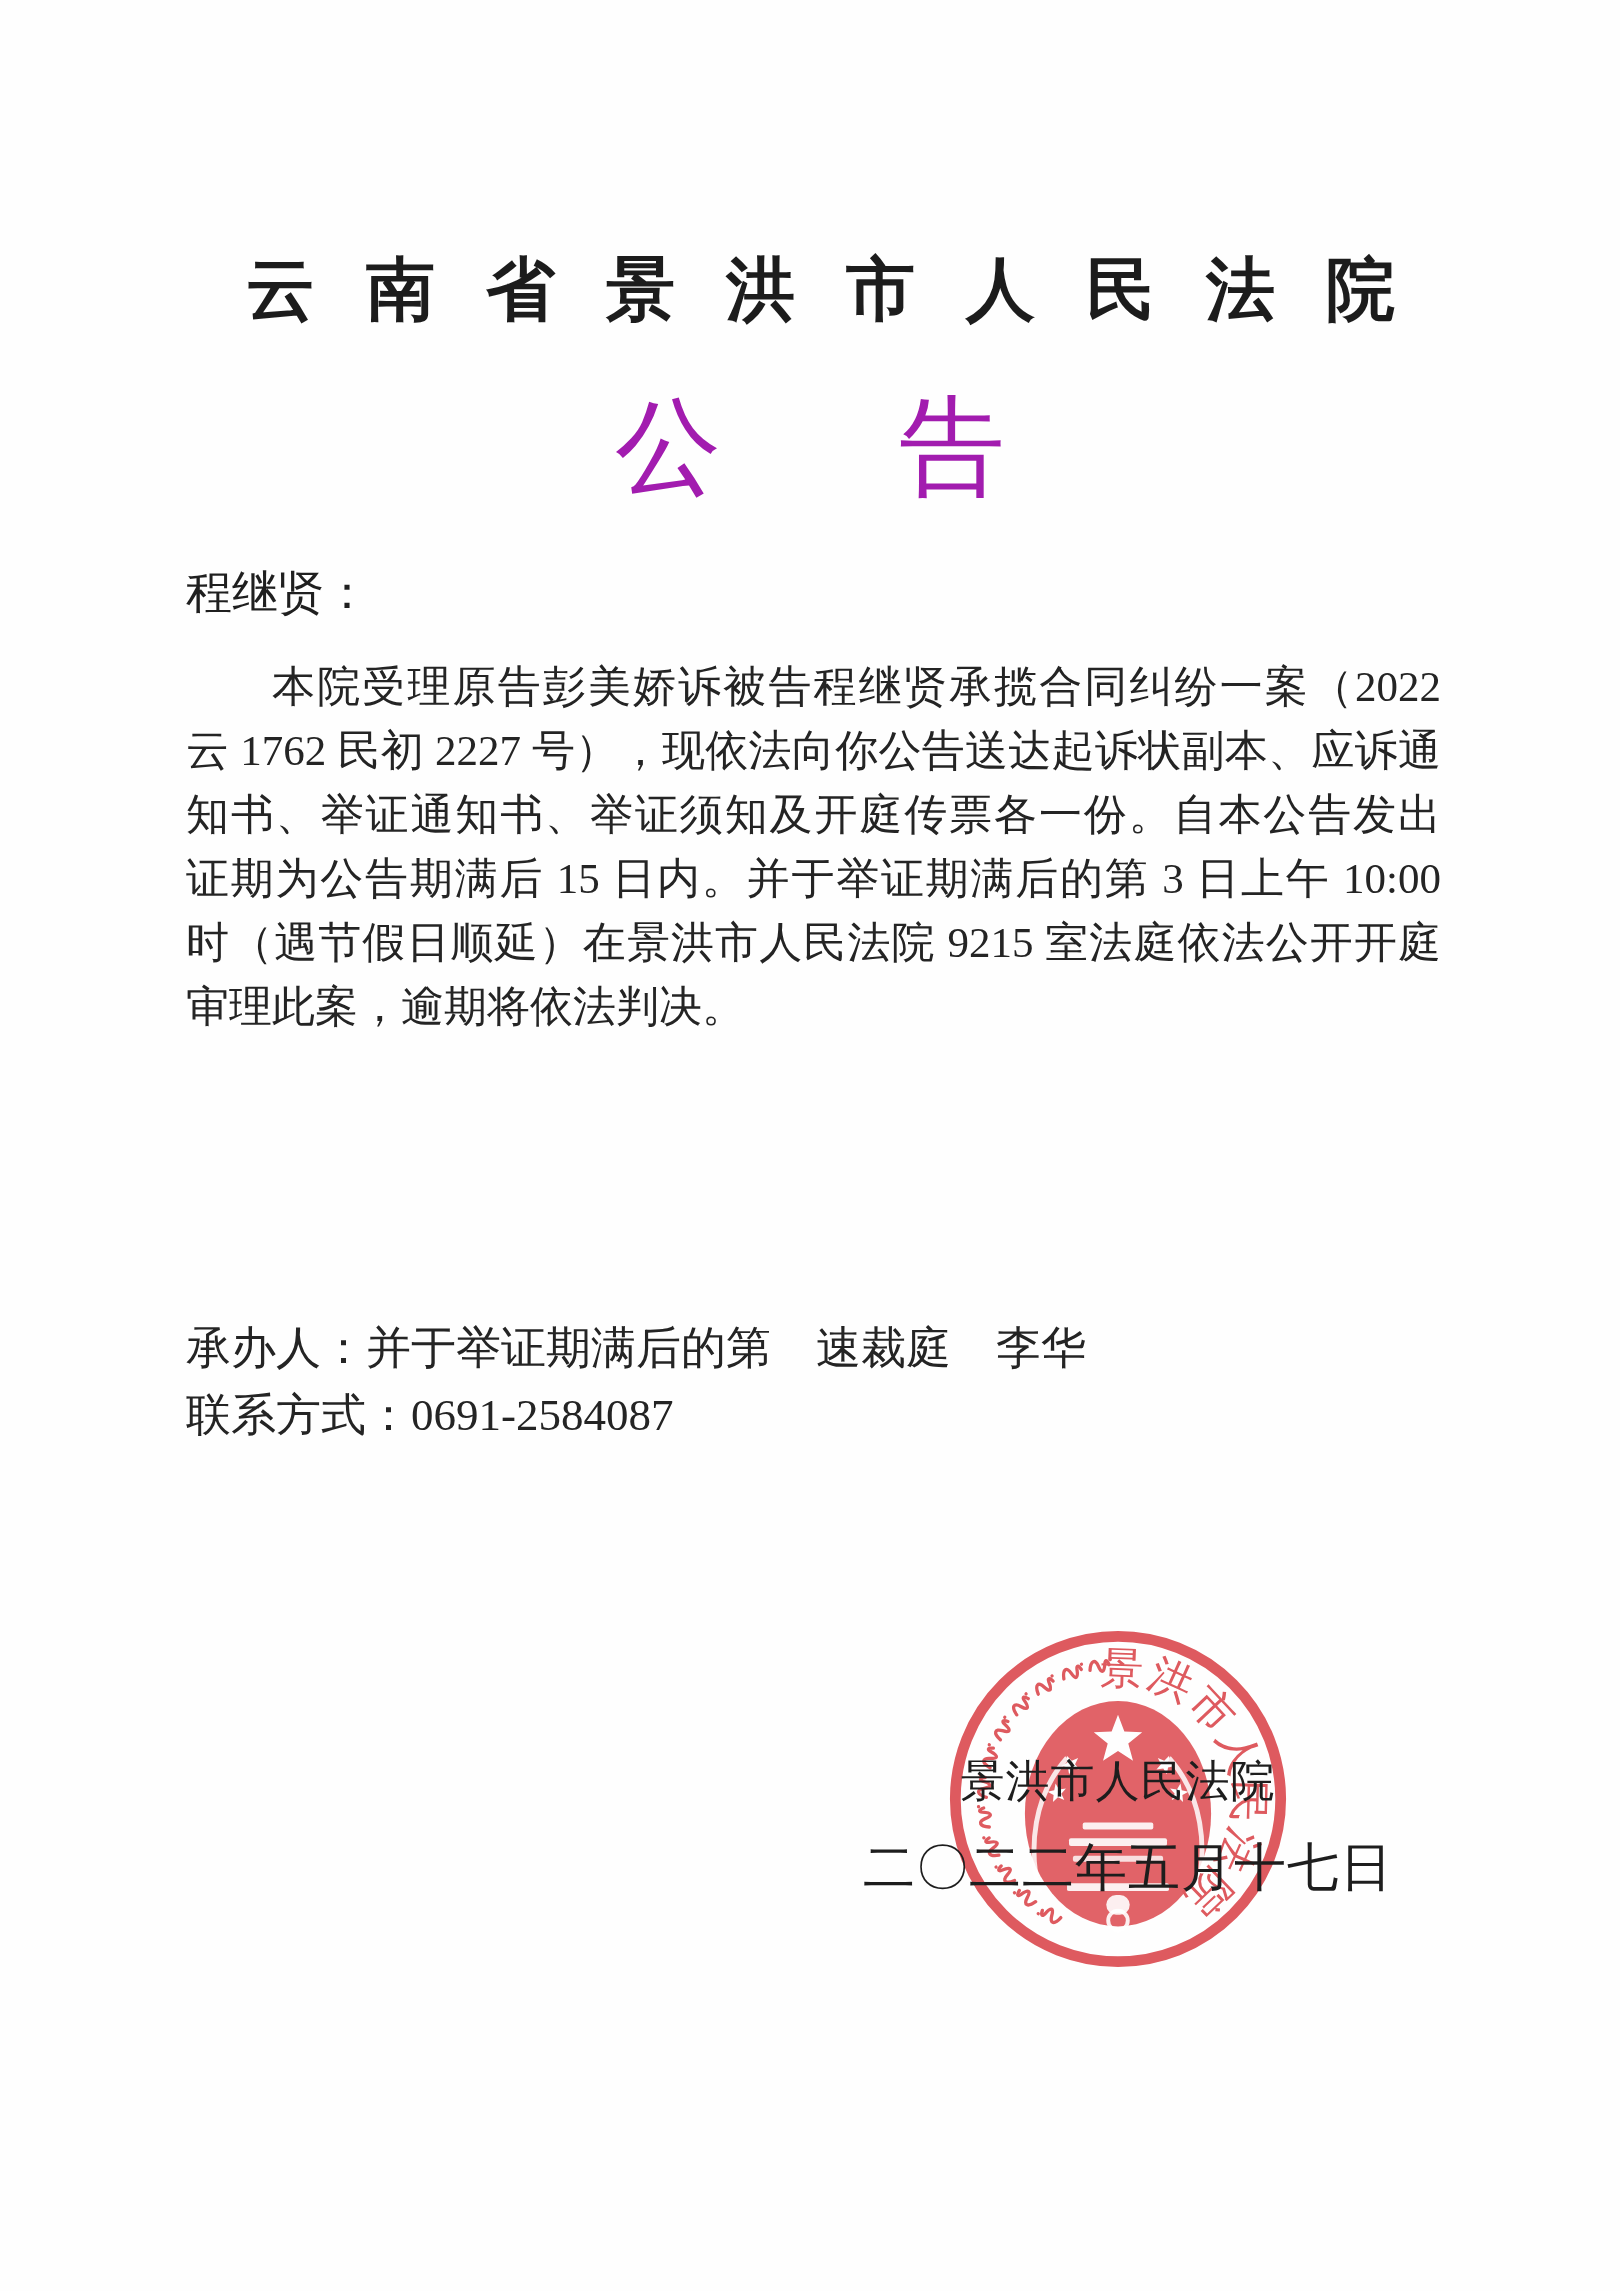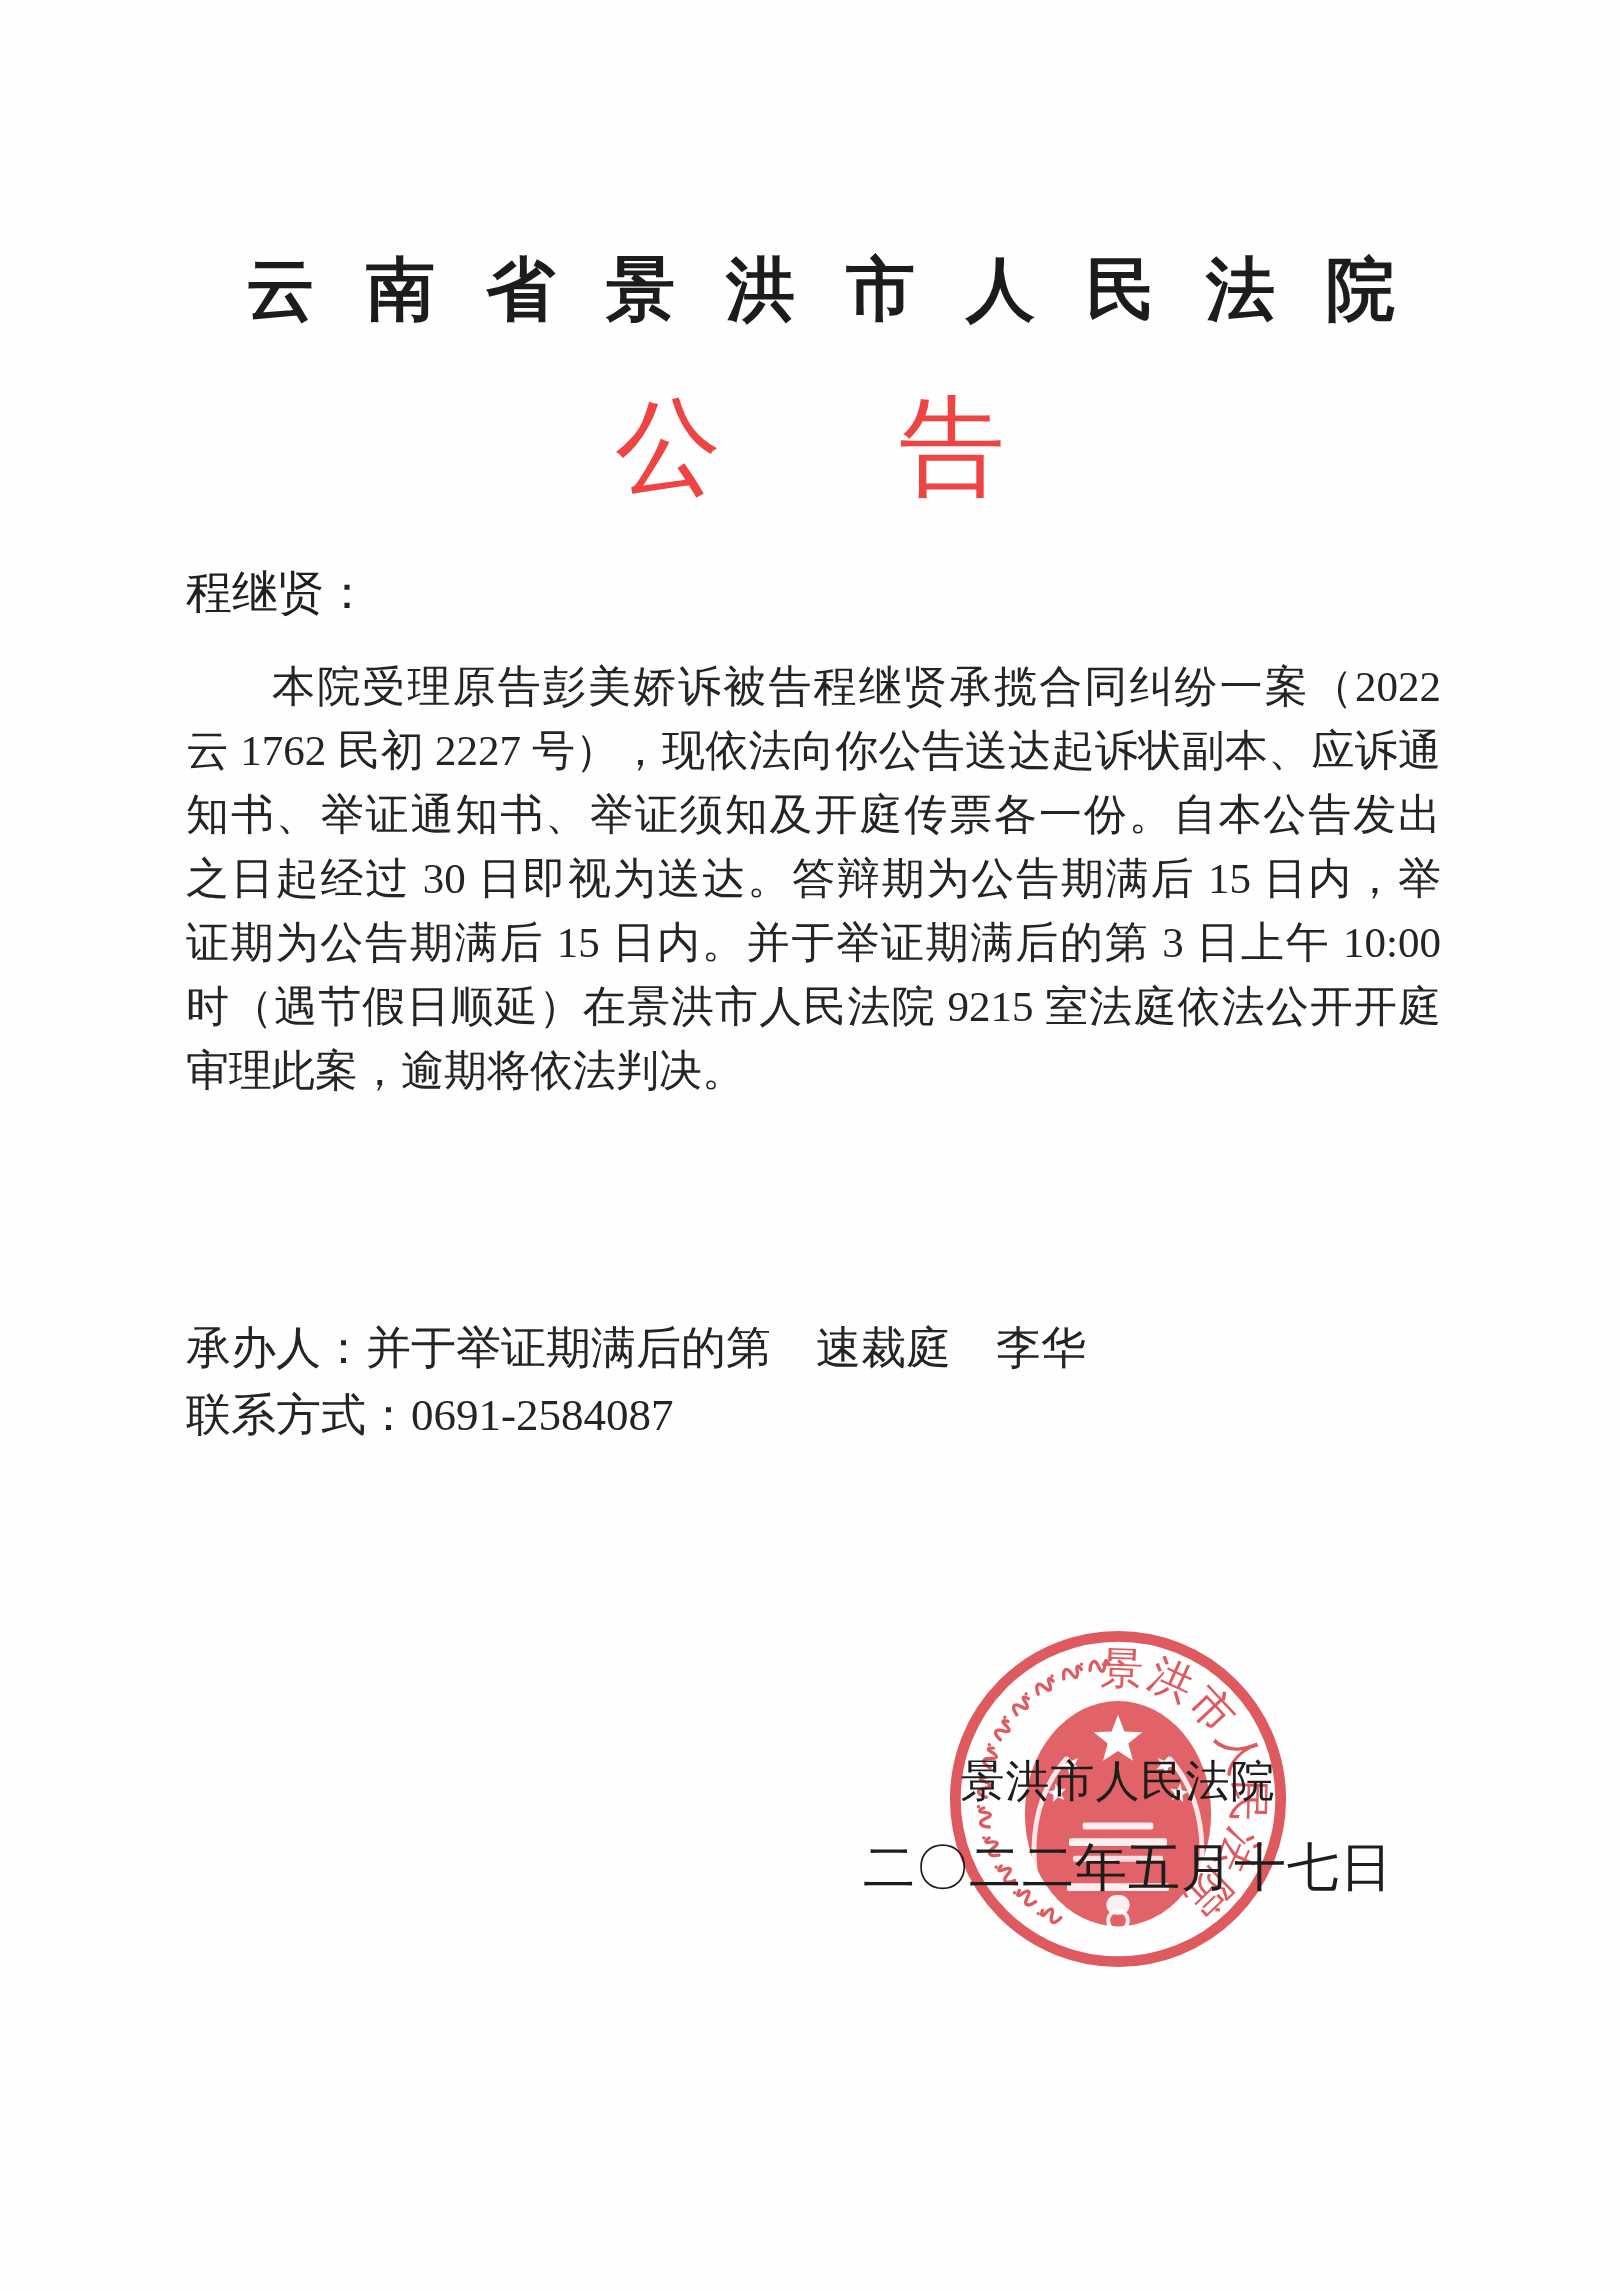--- a/index.html
+++ b/index.html
@@ -28,21 +28,21 @@
   .notice-title{
     position:absolute;
     top:384px; left:0; right:0;
     margin:0;
     text-align:center;
     font-size:106px;
     font-weight:400;
     letter-spacing:178px;
     padding-left:178px;
     line-height:1.2;
-    color:#ef4444;
+    color:#a21caf;
     white-space:nowrap;
   }
   .salutation{
     position:absolute;
     top:565px; left:186px;
     font-size:46px;
     line-height:1.2;
   }
   .notice-body{
     position:absolute;
@@ -105,21 +105,20 @@
   <h1 class="court-title">云南省景洪市人民法院</h1>
 
   <h2 class="notice-title">公告</h2>
 
   <div class="salutation">程继贤：</div>
 
   <div class="notice-body">
     <div class="body-line first">本院受理原告彭美娇诉被告程继贤承揽合同纠纷一案（2022</div>
     <div class="body-line">云 1762 民初 2227 号），现依法向你公告送达起诉状副本、应诉通</div>
     <div class="body-line">知书、举证通知书、举证须知及开庭传票各一份。自本公告发出</div>
-    <div class="body-line">之日起经过 30 日即视为送达。答辩期为公告期满后 15 日内，举</div>
     <div class="body-line">证期为公告期满后 15 日内。并于举证期满后的第 3 日上午 10:00</div>
     <div class="body-line">时（遇节假日顺延）在景洪市人民法院 9215 室法庭依法公开开庭</div>
     <div class="body-line last">审理此案，逾期将依法判决。</div>
   </div>
 
   <div class="contact">
     <div class="contact-line">承办人：并于举证期满后的第　速裁庭　李华</div>
     <div class="contact-line">联系方式：0691-2584087</div>
   </div>
 

